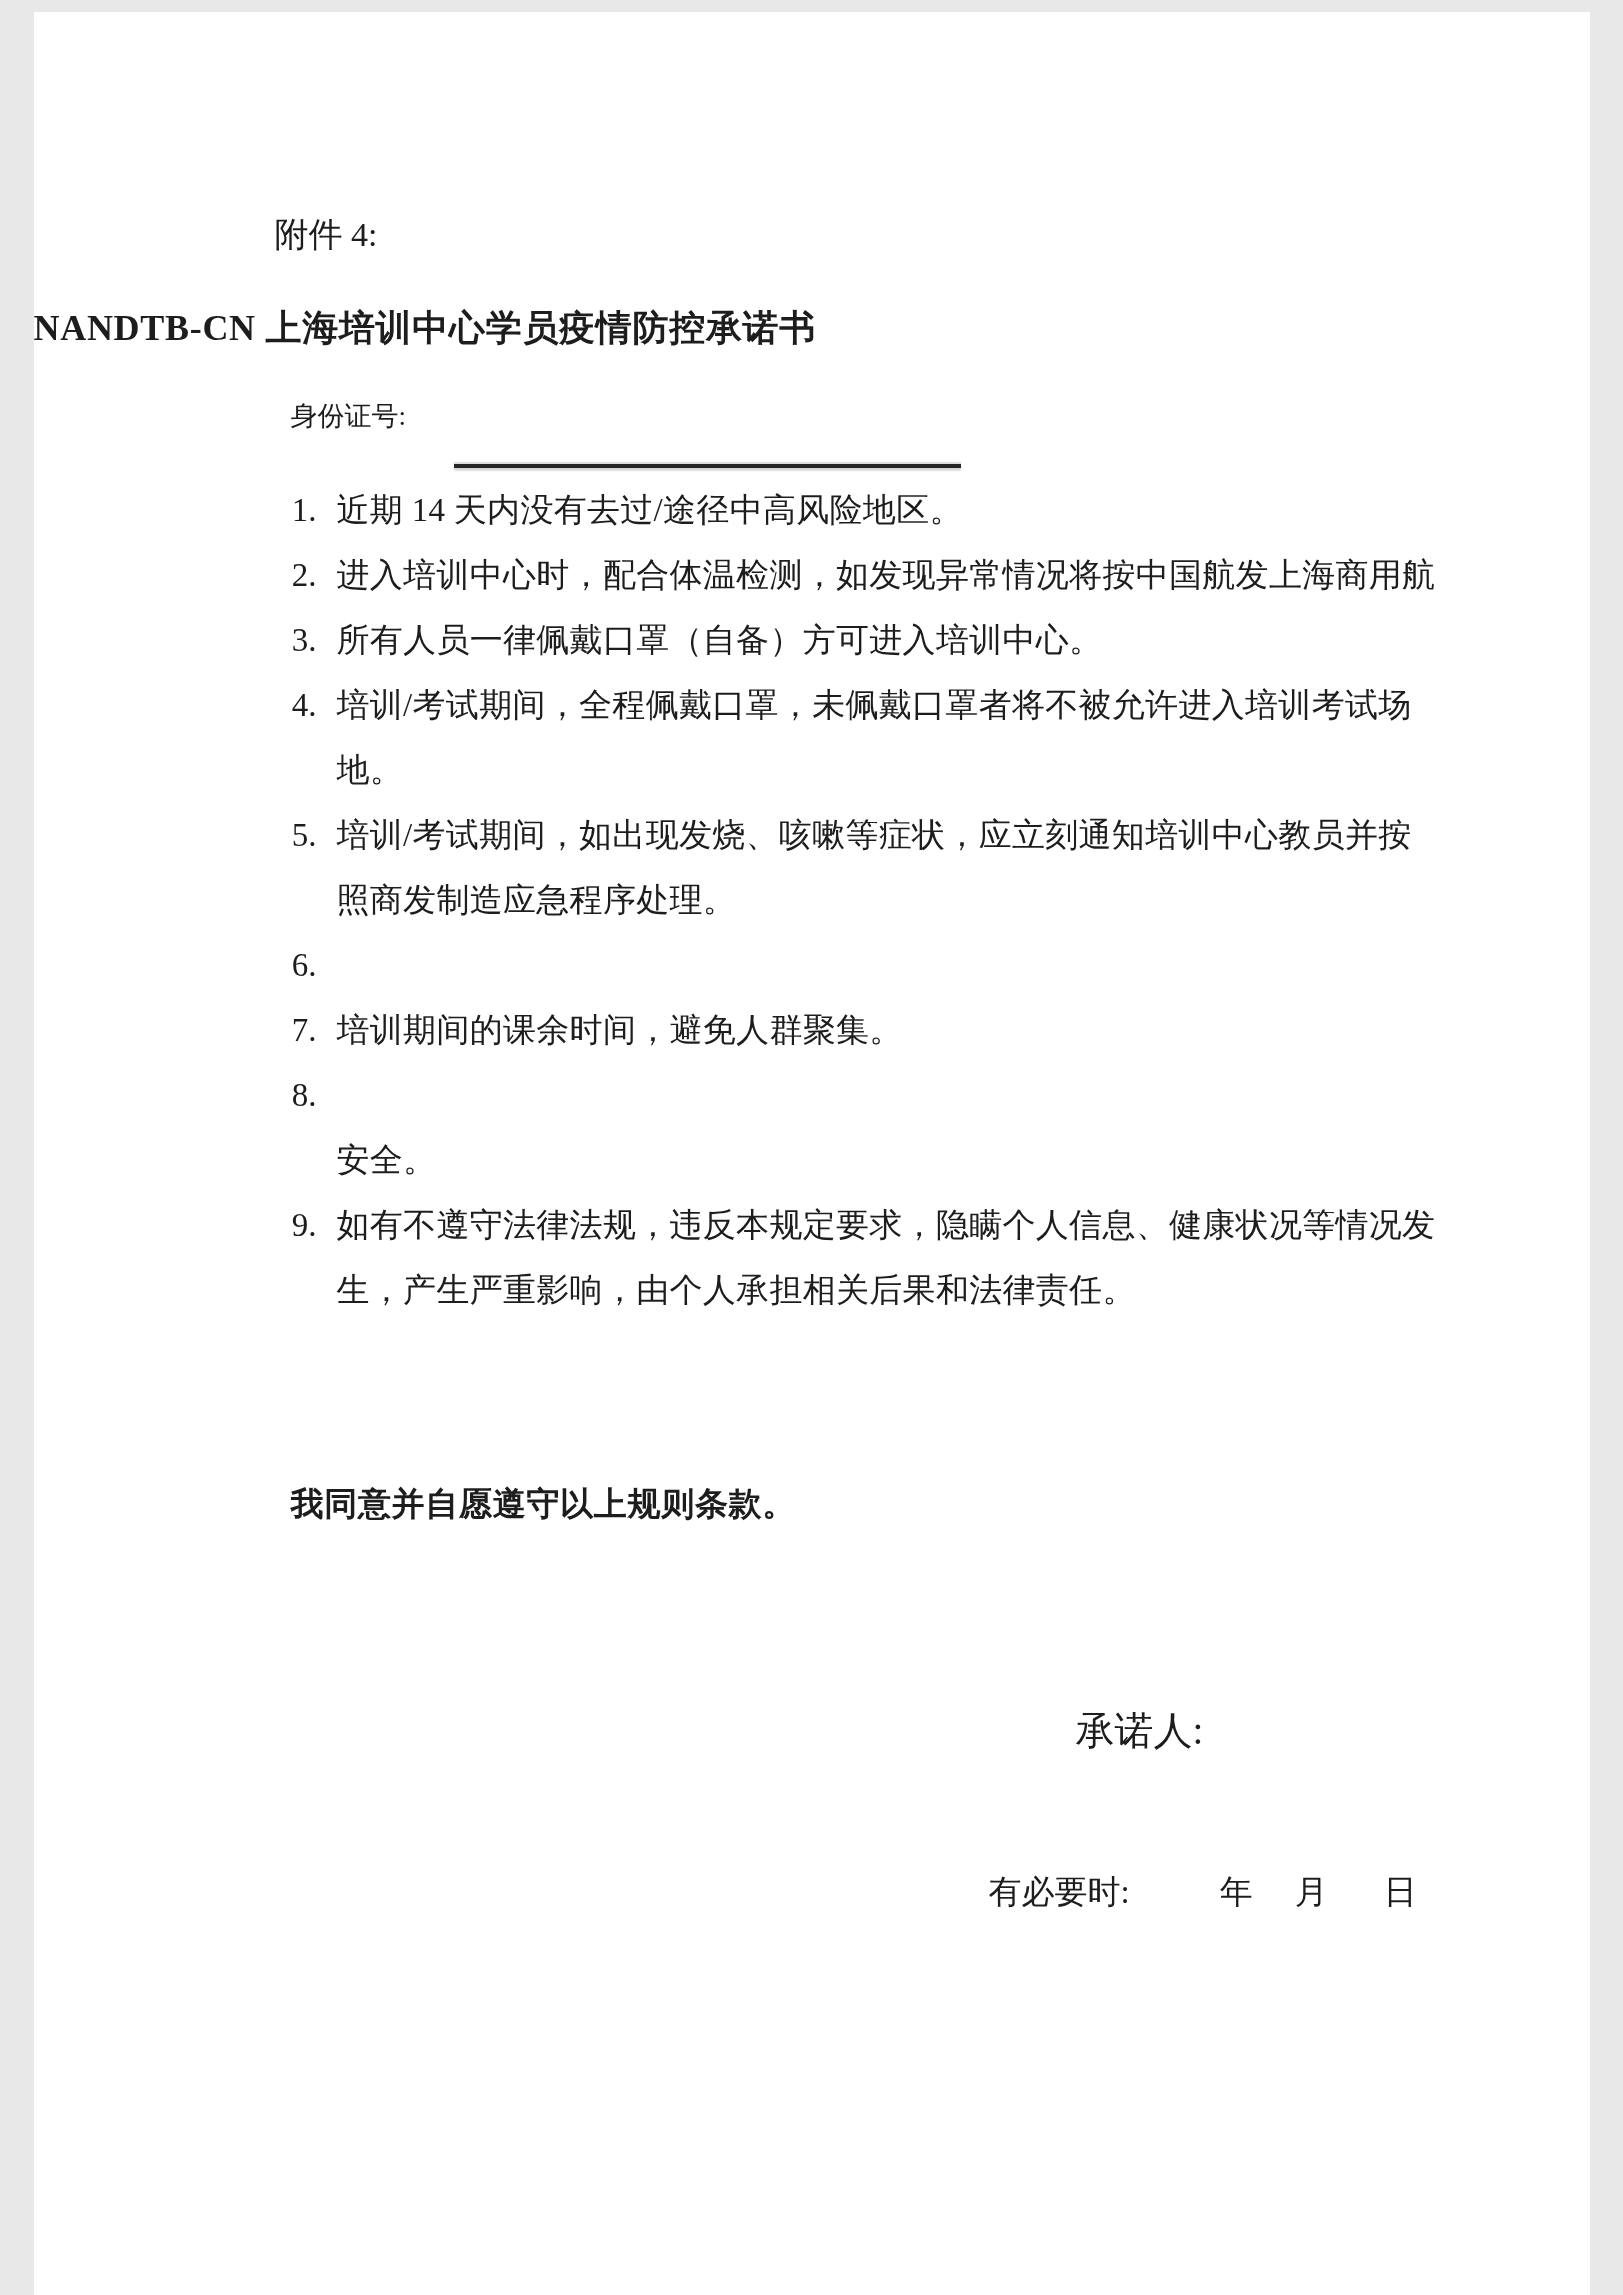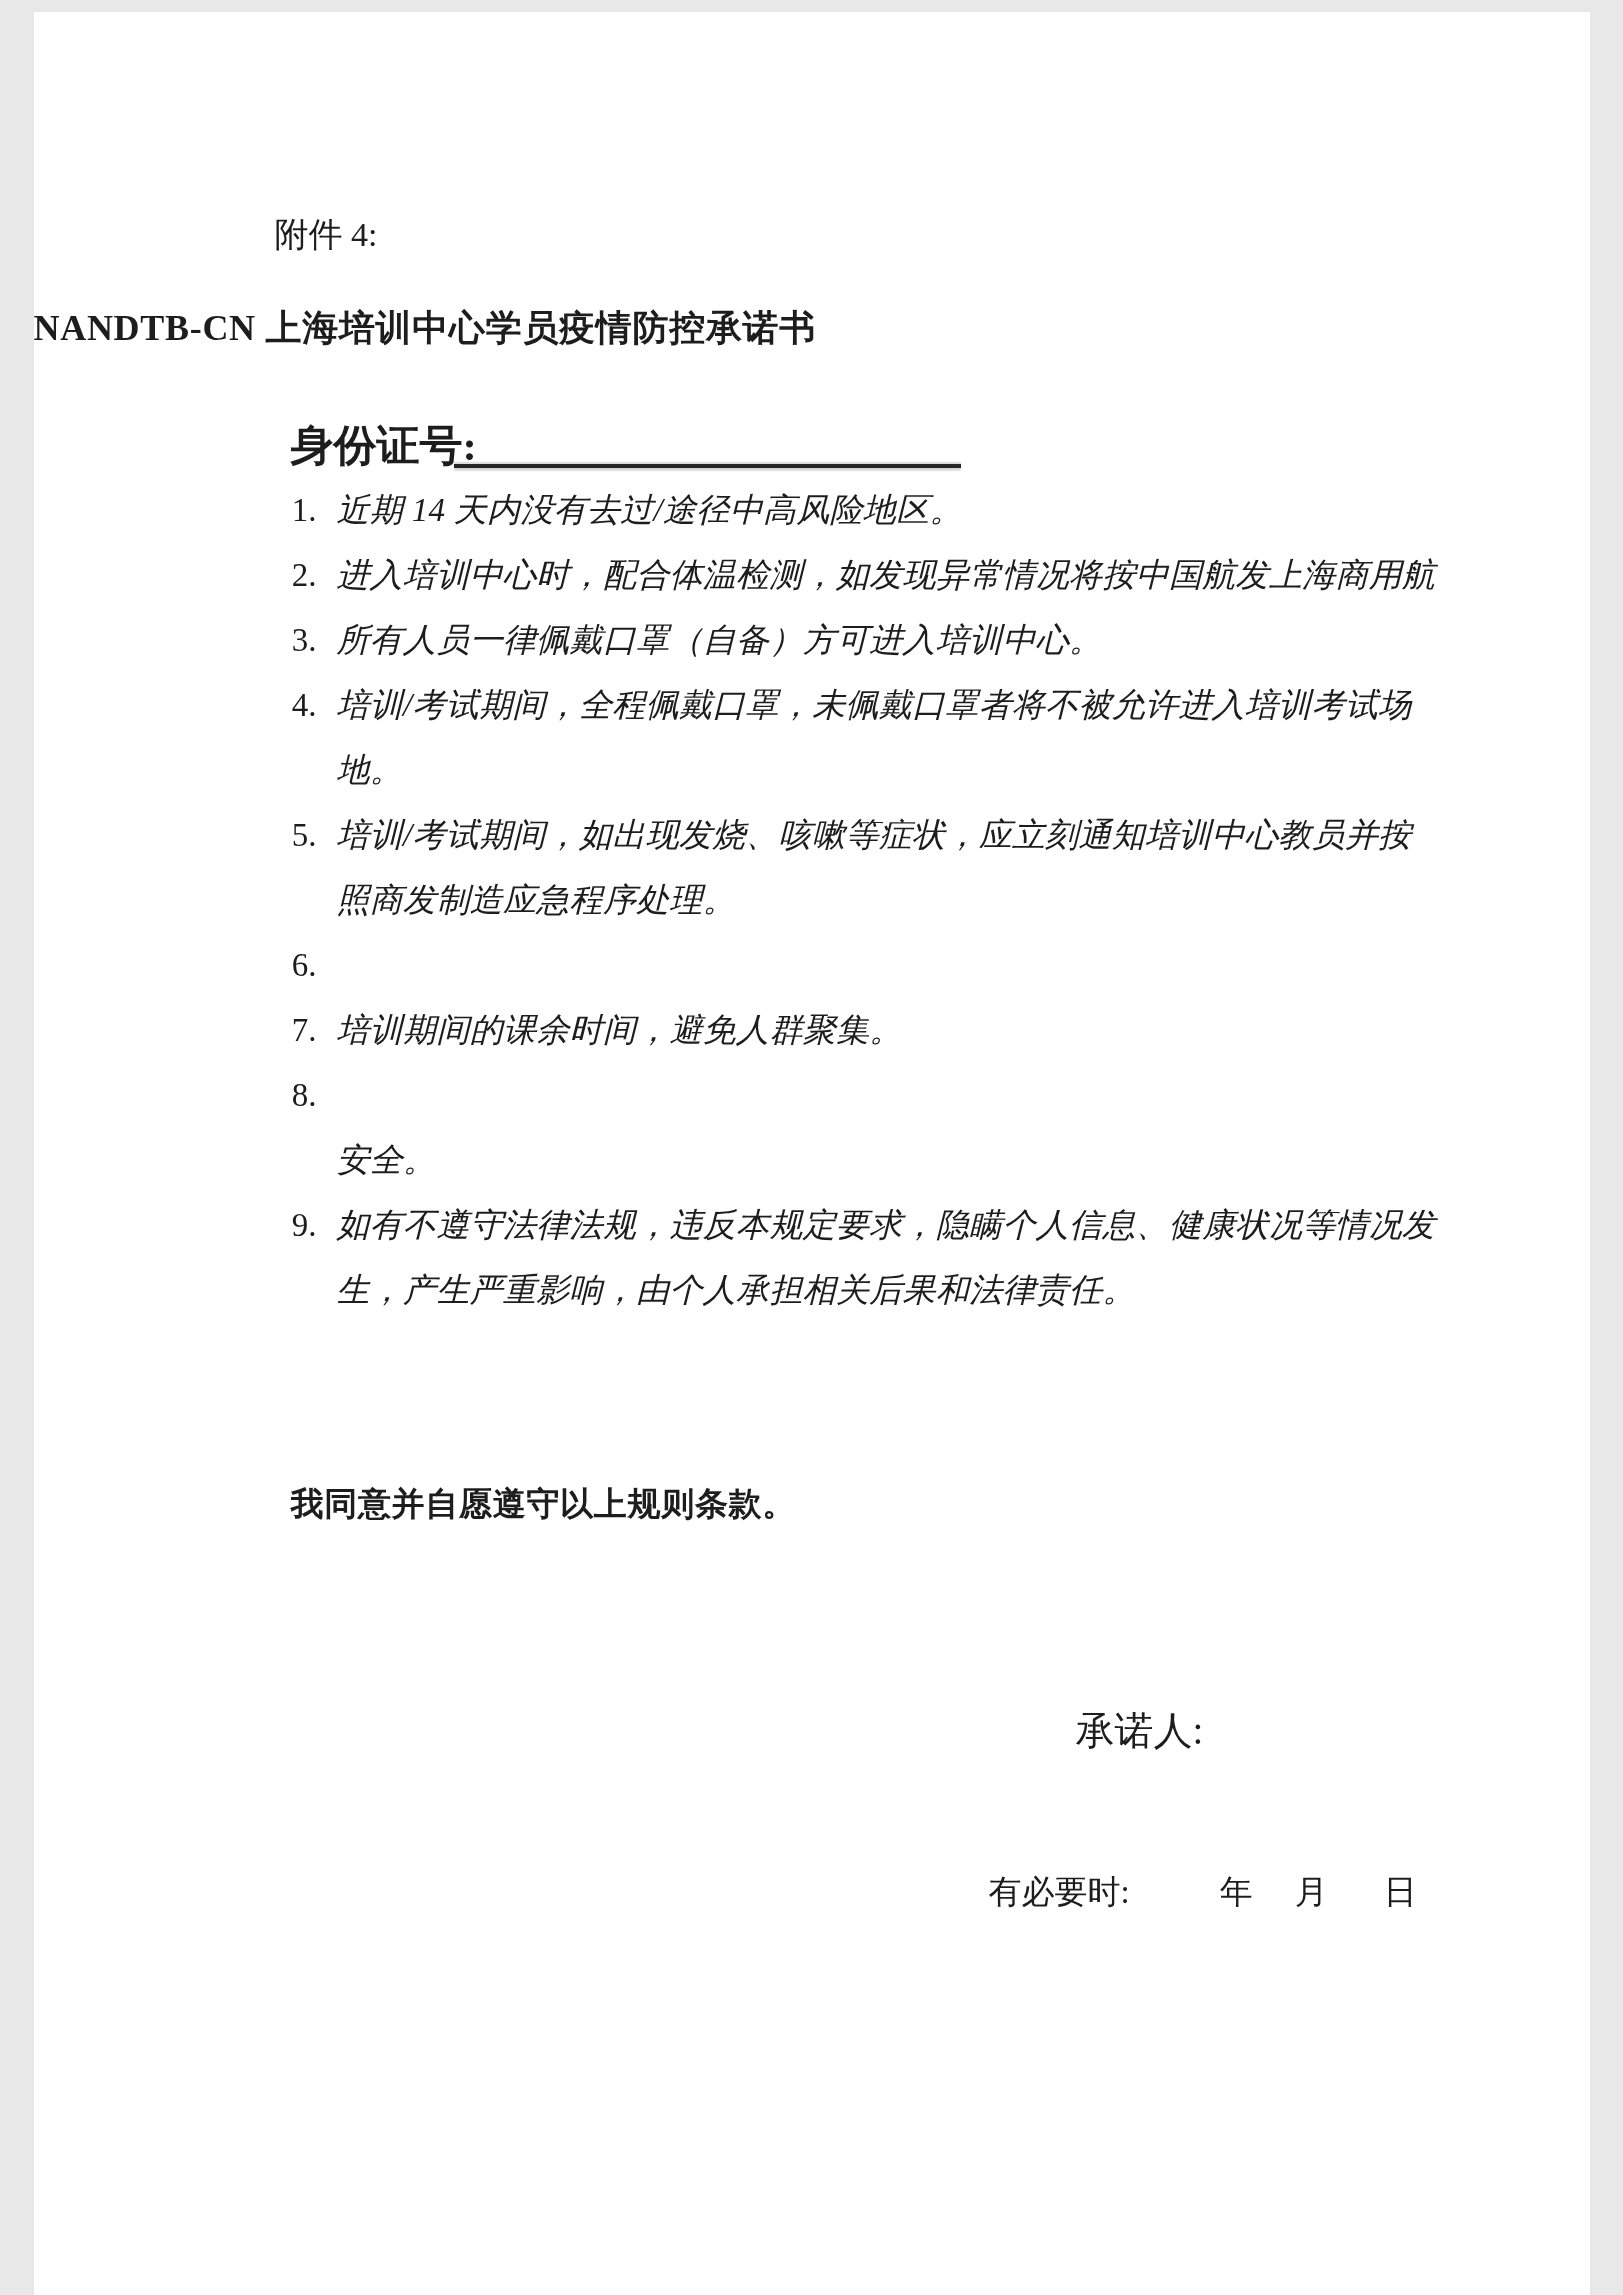--- a/index.html
+++ b/index.html
@@ -27,23 +27,23 @@
     right: 0;
     top: 292px;
     font-size: 36px;
     font-weight: bold;
     letter-spacing: 0.7px;
     white-space: nowrap;
   }
   .id-row {
     position: absolute;
     left: 257px;
-    top: 405px;
-    font-size: 43px;
-    font-weight: bold;
+    top: 386px;
+    font-size: 27px;
+    font-weight: normal;
     white-space: nowrap;
   }
   .id-underline {
     position: absolute;
     left: 420px;
     top: 452px;
     width: 507px;
     height: 3.9px;
     background: #262626;
     box-shadow: 0 -2px 1.3px rgba(0,0,0,0.14), 0 2.6px 2px rgba(0,0,0,0.18);
@@ -62,21 +62,20 @@
     white-space: nowrap;
   }
   .num {
     position: absolute;
     left: 1.3px;
     top: 0;
   }
   .txt {
     margin-left: 46px;
     letter-spacing: 0.3px;
-    font-style: italic;
   }
   .agree-line {
     position: absolute;
     left: 257px;
     top: 1470px;
     font-size: 33px;
     font-weight: bold;
     letter-spacing: 0.7px;
     white-space: nowrap;
   }

